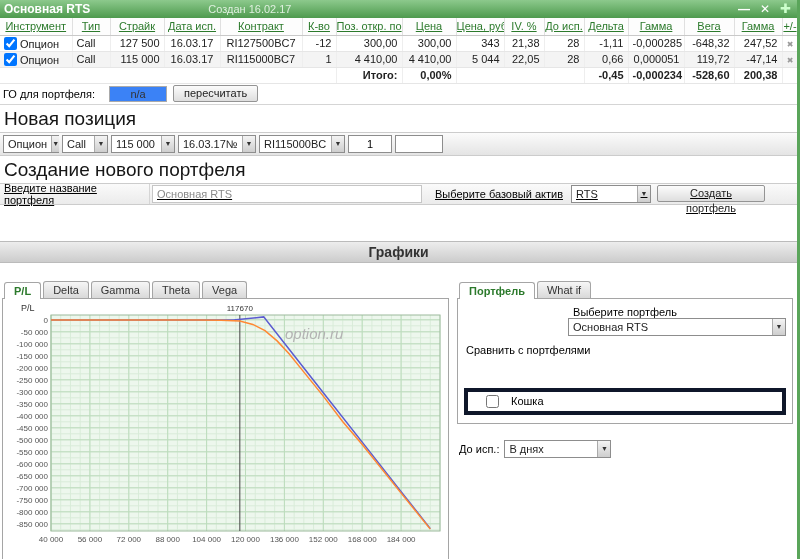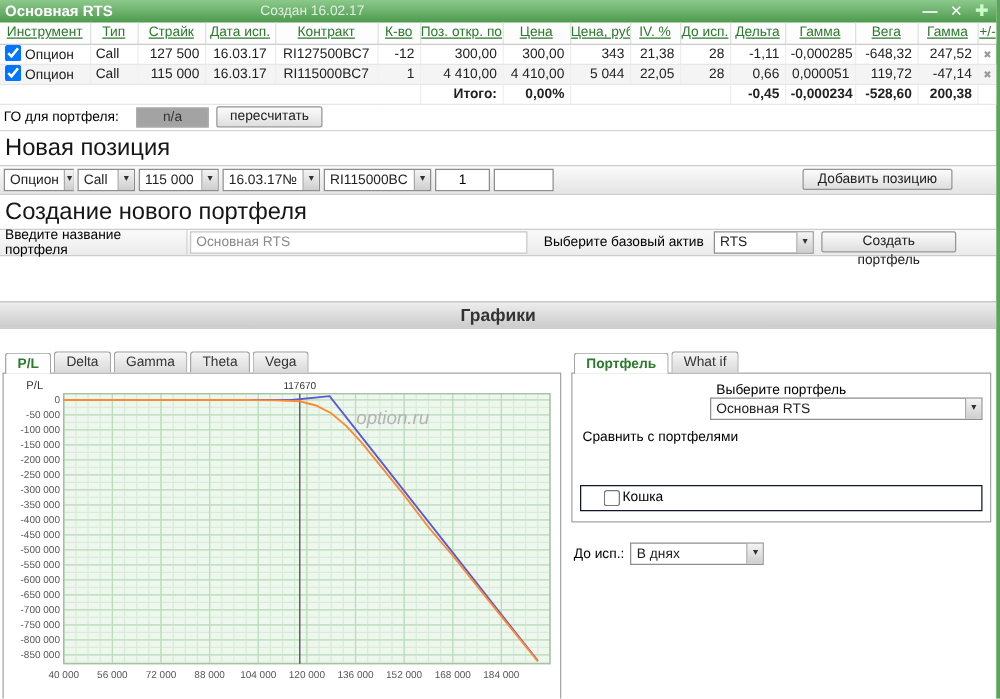--- a/index.html
+++ b/index.html
@@ -21,56 +21,56 @@
   table.positions tr.alt td { background:#f4f4f4; }
   td.num { text-align:right; }
   td.ctr { text-align:center; }
   td.inst { padding-left:2px; }
   td.inst input { vertical-align:-2px; margin-right:3px; }
   tr.totals td { border-top:1px solid #cccccc; font-weight:bold; background:#fff; }
   .del-ic { color:#9a9a9a; font-size:8px; cursor:pointer; }
 
   
   .go-row { height:21px; display:flex; align-items:center; font-size:11px; border-bottom:1px solid #d5d5d5; padding-left:3px; }
-  .go-val { display:inline-block; width:58px; text-align:center; border:1px solid #aaa; background:#a3a3a3; height:16px; line-height:15px; margin-left:14px; color:#333; }
+  .go-val { display:inline-block; width:58px; text-align:center; border:1px solid #aaa; background:#3b82f6; height:16px; line-height:15px; margin-left:14px; color:#333; }
   .btn { display:inline-block; border:1px solid #949494; background:linear-gradient(#fcfcfc,#dedede); border-radius:2px; font-size:11px; height:17px; line-height:15px; padding:0 10px; color:#222; cursor:pointer; text-align:center; }
   .go-row .btn { margin-left:6px; }
 
   .section-title { font-size:19px; color:#161616; padding:3px 0 2px 4px; }
 
   
   .newpos-bar { height:24px; display:flex; align-items:center; gap:3px; padding:0 3px; background:linear-gradient(#fbfbfb,#e4e4e4); border-top:1px solid #ccc; border-bottom:1px solid #ccc; }
   .sel { display:inline-flex; align-items:center; justify-content:space-between; border:1px solid #8d8d8d; background:#fff; height:18px; font-size:11px; padding-left:4px; cursor:pointer; color:#222; white-space:nowrap; }
   .sel .arr { width:13px; align-self:stretch; background:linear-gradient(#f4f4f4,#cecece); border-left:1px solid #aaa; font-size:7px; display:flex; align-items:center; justify-content:center; color:#333; margin-left:4px; }
   .tin { border:1px solid #8d8d8d; height:18px; font-size:11px; width:44px; padding:0 3px; background:#fff; }
   .add-btn { margin-left:auto; margin-right:32px; width:120px; }
 
   
-  .pf-row { height:22px; display:flex; align-items:center; font-size:11px; background:linear-gradient(#fafafa,#ebebeb); border-top:1px solid #ccc; border-bottom:1px solid #ccc; }
+  .pf-row { height:22px; display:flex; align-items:center; font-size:11px; background:linear-gradient(#fafafa,#ebebeb); border-top:1px solid #ccc; border-bottom:1px solid #ccc;text-decoration:underline; }
   .pf-row .lbl1 { width:150px; padding-left:4px; border-right:1px solid #d5d5d5; height:100%; display:flex; align-items:center; }
   .pf-name { width:270px; height:18px; border:1px solid #c6c6c6; font-size:11px; color:#8a8a8a; padding:0 4px; margin-left:2px; background:#fff; }
   .pf-row .lbl2 { margin-left:auto; padding-right:8px; }
   .pf-row .create-btn { margin-left:6px; margin-right:32px; width:108px; }
 
   
   .charts-header { margin-top:36px; height:22px; line-height:21px; text-align:center; font-weight:bold; font-size:14px; color:#333; background:linear-gradient(#ededed,#cccccc); border-top:1px solid #bbb; border-bottom:1px solid #bbb; }
 
   
   .panels { display:flex; padding:0 2px; margin-top:16px; }
   .left-panel { width:449px; }
   .right-panel { flex:1; margin-left:6px; margin-right:2px; }
   .tabs { display:flex; gap:2px; margin-left:2px; height:19px; align-items:flex-end; }
   .tab { font-size:11px; padding:2px 9px 2px 9px; border:1px solid #a5a5a5; border-bottom:none; border-radius:3px 3px 0 0; background:linear-gradient(#f6f6f6,#d9d9d9); color:#333; cursor:pointer; position:relative; }
   .tab.active { background:#fff; color:#2c7a2c; font-weight:bold; top:1px; z-index:2; }
   .chart-box { border:1px solid #a5a5a5; background:#fff; padding:2px; width:447px; }
   .right-box { border:1px solid #a5a5a5; background:#fff; padding:7px 6px 8px 6px; font-size:11px; }
   .rb-row1 { display:flex; align-items:center;flex-direction:column; }
   .rb-row1 .sel { margin-left:auto; width:218px; }
   .rb-cmp { margin:8px 0 3px 2px; }
-  .rb-list { border:1px solid #0f172a; padding:3px 4px; display:flex; align-items:center; gap:2px;margin-top:32px; }
+  .rb-list { border:4px solid #0f172a; padding:3px 4px; display:flex; align-items:center; gap:12px;margin-top:32px; }
   .right-extra { margin-top:16px; font-size:11px; padding-left:2px; }
   .re-row { display:flex; align-items:center; margin-bottom:8px; gap:5px; }
   .re-row .sel { width:107px; }
   svg text { font-family:"Liberation Sans","DejaVu Sans",sans-serif; }
 </style>
 </head>
 <body>
 
 <div class="window">
 
@@ -196,21 +196,20 @@
     <span class="sel" style="width:78px">
         <span>16.03.17№</span>
         <span class="arr">▼</span>
       </span>
     <span class="sel" style="width:86px">
         <span>RI115000BC</span>
         <span class="arr">▼</span>
       </span>
     <input class="tin" style="text-align: center;" value="1">
     <input class="tin" style="width: 48px;" value="">
-    <span class="btn add-btn">Добавить позицию</span>
   </div>
 
   <div class="section-title">Создание нового портфеля</div>
   <div class="pf-row">
     <span class="lbl1">Введите название портфеля</span>
     <input class="pf-name" value="Основная RTS" style="">
     <span class="lbl2">Выберите базовый актив</span>
     <span class="sel" style="width:80px">
         <span>RTS</span>
         <span class="arr">▼</span>

